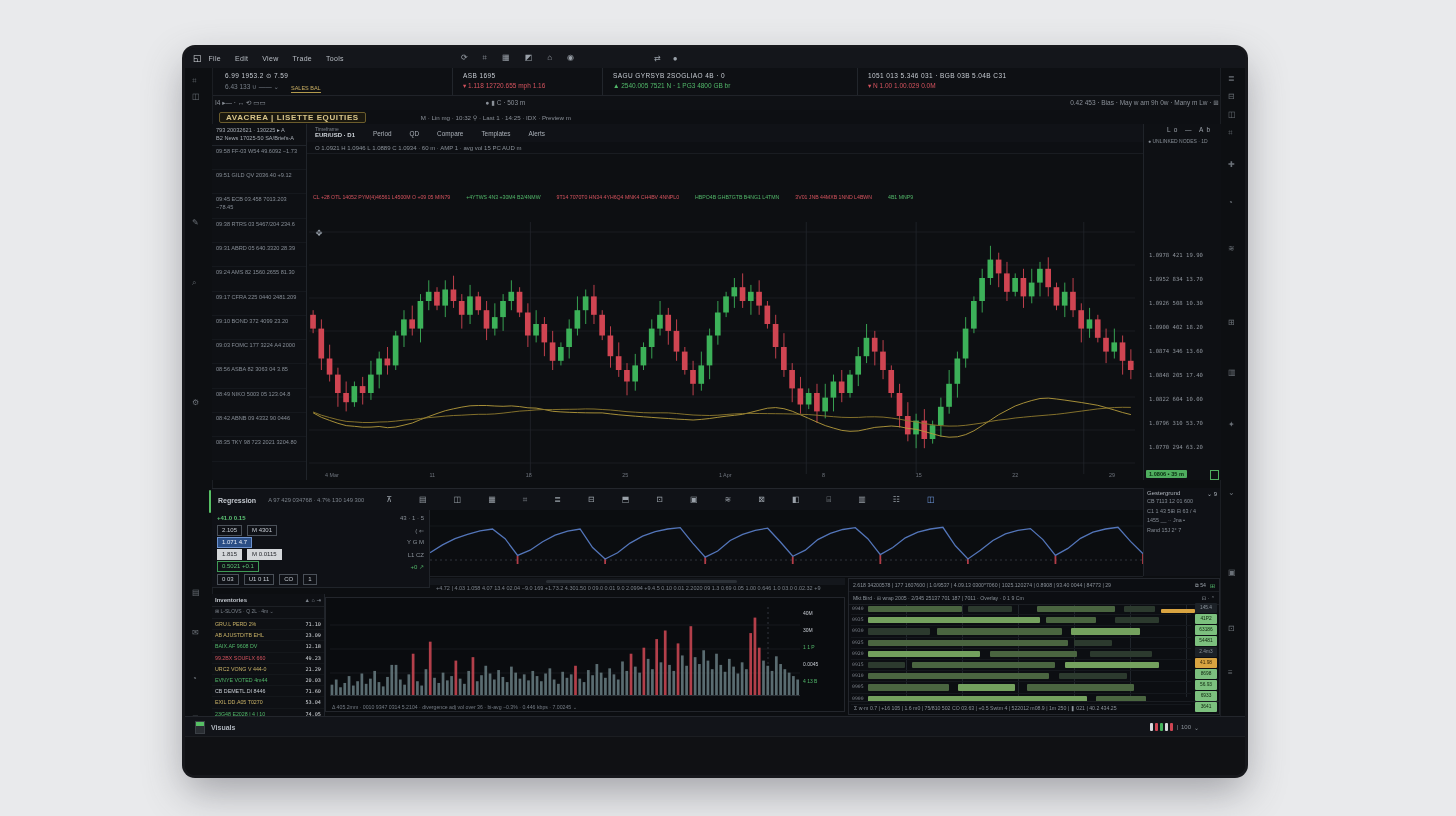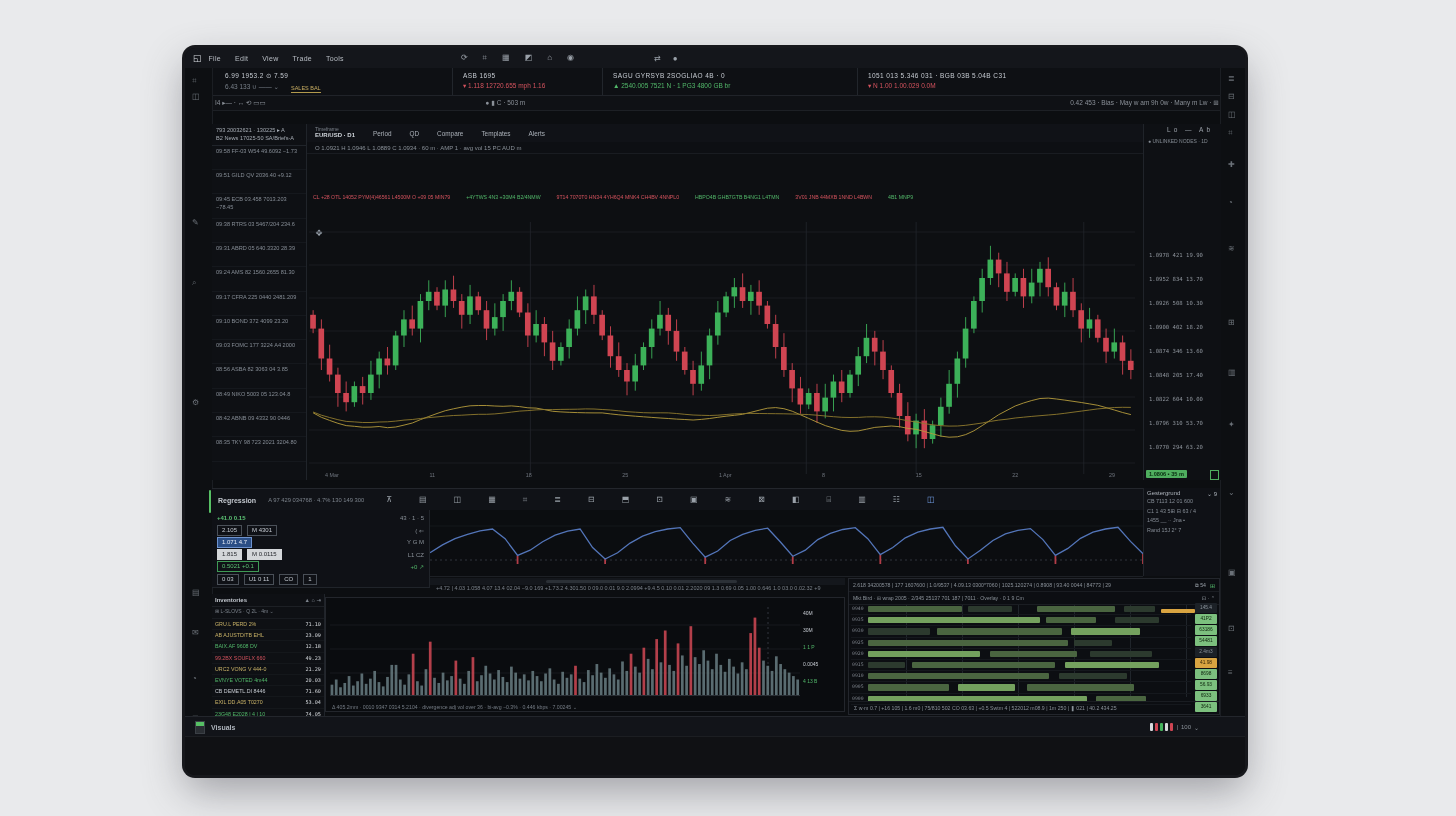--- a/index.html
+++ b/index.html
@@ -206,20 +206,24 @@
           <div class="ql2 c-r">▾ N 1.00   1.00.029   0.0M</div>
         </div>
       </div>
 
     <div class="toolbar2">
       <span class="t2-left">I4  ▸—  ·  ↔  ⟲  ▭▭</span>
       <span class="t2-mid">●  ▮  C  ·  503 m</span>
       <span class="t2-right">0.42 453   ·   Bias   ·   May w am 9h 0w  ·  Many m Lw  ·  ⊞ 44  ⌄</span>
     </div>
 
+    <div class="symbolrow">
+      <span class="ticker">AVACREA | LISETTE  EQUITIES</span>
+      <span class="sr-items">M   ·   Lin mg   ·   10:32  ⚲   ·   Last 1   ·   14:25   ·   IDX   ·   Preview m</span>
+    </div>
 
     <div class="left-rail" id="left-rail">
         <span class="rail-icon" style="top: 8px;">⌗</span>
         <span class="rail-icon" style="top: 24px;">◫</span>
         <span class="rail-icon" style="top: 150px;">✎</span>
         <span class="rail-icon" style="top: 210px;">⌕</span>
         <span class="rail-icon" style="top: 330px;">⚙</span>
         <span class="rail-icon" style="top: 520px;">▤</span>
         <span class="rail-icon" style="top: 560px;">✉</span>
         <span class="rail-icon" style="top: 606px;">◔</span>

